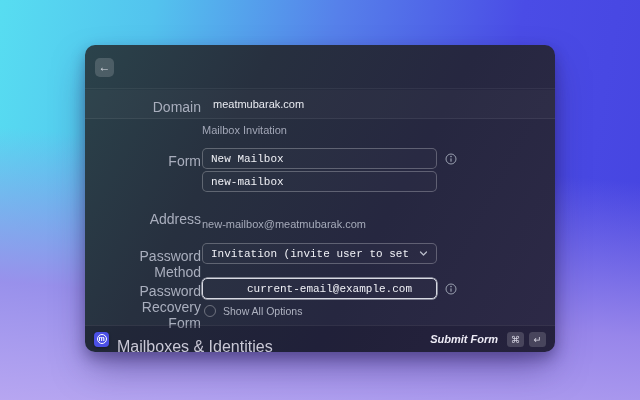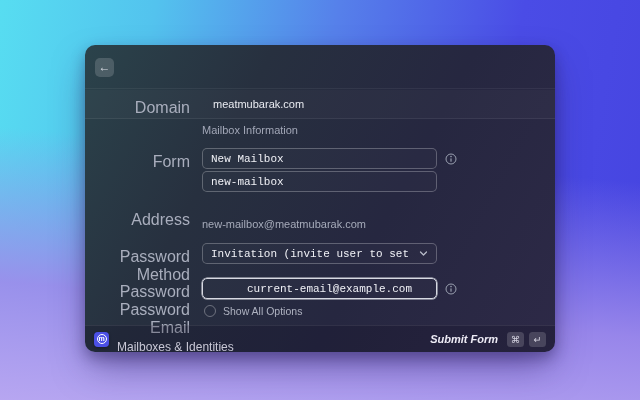--- a/index.html
+++ b/index.html
@@ -23,22 +23,22 @@
   .back-btn {
     position:absolute; left:10px; top:13px; width:19px; height:19px;
     border-radius:5px; background:rgba(255,255,255,0.16);
     color:#dcdfe7; font-size:12px; line-height:19px; text-align:center;
     cursor:pointer; user-select:none;
   }
   .domain-row { position:absolute; left:0; top:45px; width:100%; height:29px;
     background:rgba(255,255,255,0.025);
     border-bottom:1px solid rgba(255,255,255,0.07); }
   .label-col {
-    position:absolute; left:0; width:105px; text-align:right;
-    color:#a9aebd; font-size:16px;padding-left:32px;
+    position:absolute; left:11px; width:105px; text-align:right;
+    color:#a9aebd; font-size:14px;padding-left:32px;
   }
   .domain-row .label-col { top:9px; }
   .domain-value { position:absolute; left:117px; top:8px; color:#e9ebf1; font-size:11px;padding-left:11px; }
   .section-title { position:absolute; left:117px; top:79px; color:#a2a7b7; font-size:11px; }
 
   .ctrl {
     position:absolute; left:117px; width:235px; height:21px;
     border:1px solid rgba(255,255,255,0.26); border-radius:5px;
     background:rgba(255,255,255,0.015);
     color:#f0f1f6; font-size:11px; font-family:Liberation Mono, monospace;
@@ -66,21 +66,21 @@
   }
   .logo {
     width:15px; height:15px; border-radius:4px; background:#4b50e6;
     display:flex; align-items:center; justify-content:center; flex:0 0 auto;
     box-shadow:0 1px 3px rgba(0,0,0,0.3);
   }
   .logo-inner {
     width:10px; height:10px; border:1px solid #fff; border-radius:50%;
     color:#fff; font-size:7px; line-height:8px; text-align:center; font-weight:bold;
   }
-  .app-label { margin-left:8px; color:#c9c8d6; font-size:12px;margin-top:16px; }
+  .app-label { margin-left:8px; color:#c9c8d6; font-size:16px;margin-top:16px; }
   .footer-right { margin-left:auto; display:flex; align-items:center; gap:5px; }
   .submit-label { color:#edebf5; font-size:11px; font-weight:bold; margin-right:4px; cursor:pointer;font-style:italic; }
   .kbd {
     min-width:17px; height:15px; padding:0 3px; border-radius:3.5px;
     background:rgba(255,255,255,0.16); color:#d4d2e0;
     font-size:9.5px; line-height:15px; text-align:center;
   }
   svg { display:block; }
 </style>
 </head>
@@ -92,21 +92,21 @@
     <div class="back-btn">
       <span>←</span>
     </div>
   </div>
 
   <div class="domain-row">
     <div class="label-col">Domain</div>
     <div class="domain-value">meatmubarak.com</div>
   </div>
 
-  <div class="section-title">Mailbox Information</div>
+  <div class="section-title">Mailbox Invitation</div>
 
   <div class="label-col row-label" style="top:108px;">Form</div>
   <input class="ctrl" style="top: 103px;" type="text" value="New Mailbox">
   <span class="info" style="left:360px; top:108px;">
     <svg width="12" height="12" viewBox="0 0 12 12">
       <circle cx="6" cy="6" r="5" fill="none" stroke="#9aa0b0" stroke-width="1"></circle>
       <circle cx="6" cy="3.6" r="0.8" fill="#9aa0b0"></circle>
       <rect x="5.4" y="5.2" width="1.2" height="3.6" rx="0.6" fill="#9aa0b0"></rect>
     </svg>
   </span>
@@ -119,21 +119,21 @@
   <div class="label-col row-label" style="top:203px;">Password Method</div>
   <div class="ctrl select-box" style="top:198px;">
     <span class="sel-text">Invitation (invite user to set own password)</span>
     <span class="chevron">
       <svg width="9" height="9" viewBox="0 0 9 9">
         <polyline points="1.5,3 4.5,6 7.5,3" fill="none" stroke="#b7bbc8" stroke-width="1.3" stroke-linecap="round" stroke-linejoin="round"></polyline>
       </svg>
     </span>
   </div>
 
-  <div class="label-col row-label" style="top:238px;">Password Password Email</div>
+  <div class="label-col row-label" style="top:238px;">Password Recovery Form</div>
   <input class="ctrl focused" style="top: 233px; padding-left: 44px;" type="text" value="current-email@example.com">
   <span class="info" style="left:360px; top:238px;">
     <svg width="12" height="12" viewBox="0 0 12 12">
       <circle cx="6" cy="6" r="5" fill="none" stroke="#9aa0b0" stroke-width="1"></circle>
       <circle cx="6" cy="3.6" r="0.8" fill="#9aa0b0"></circle>
       <rect x="5.4" y="5.2" width="1.2" height="3.6" rx="0.6" fill="#9aa0b0"></rect>
     </svg>
   </span>
 
   <div class="checkbox"></div>

